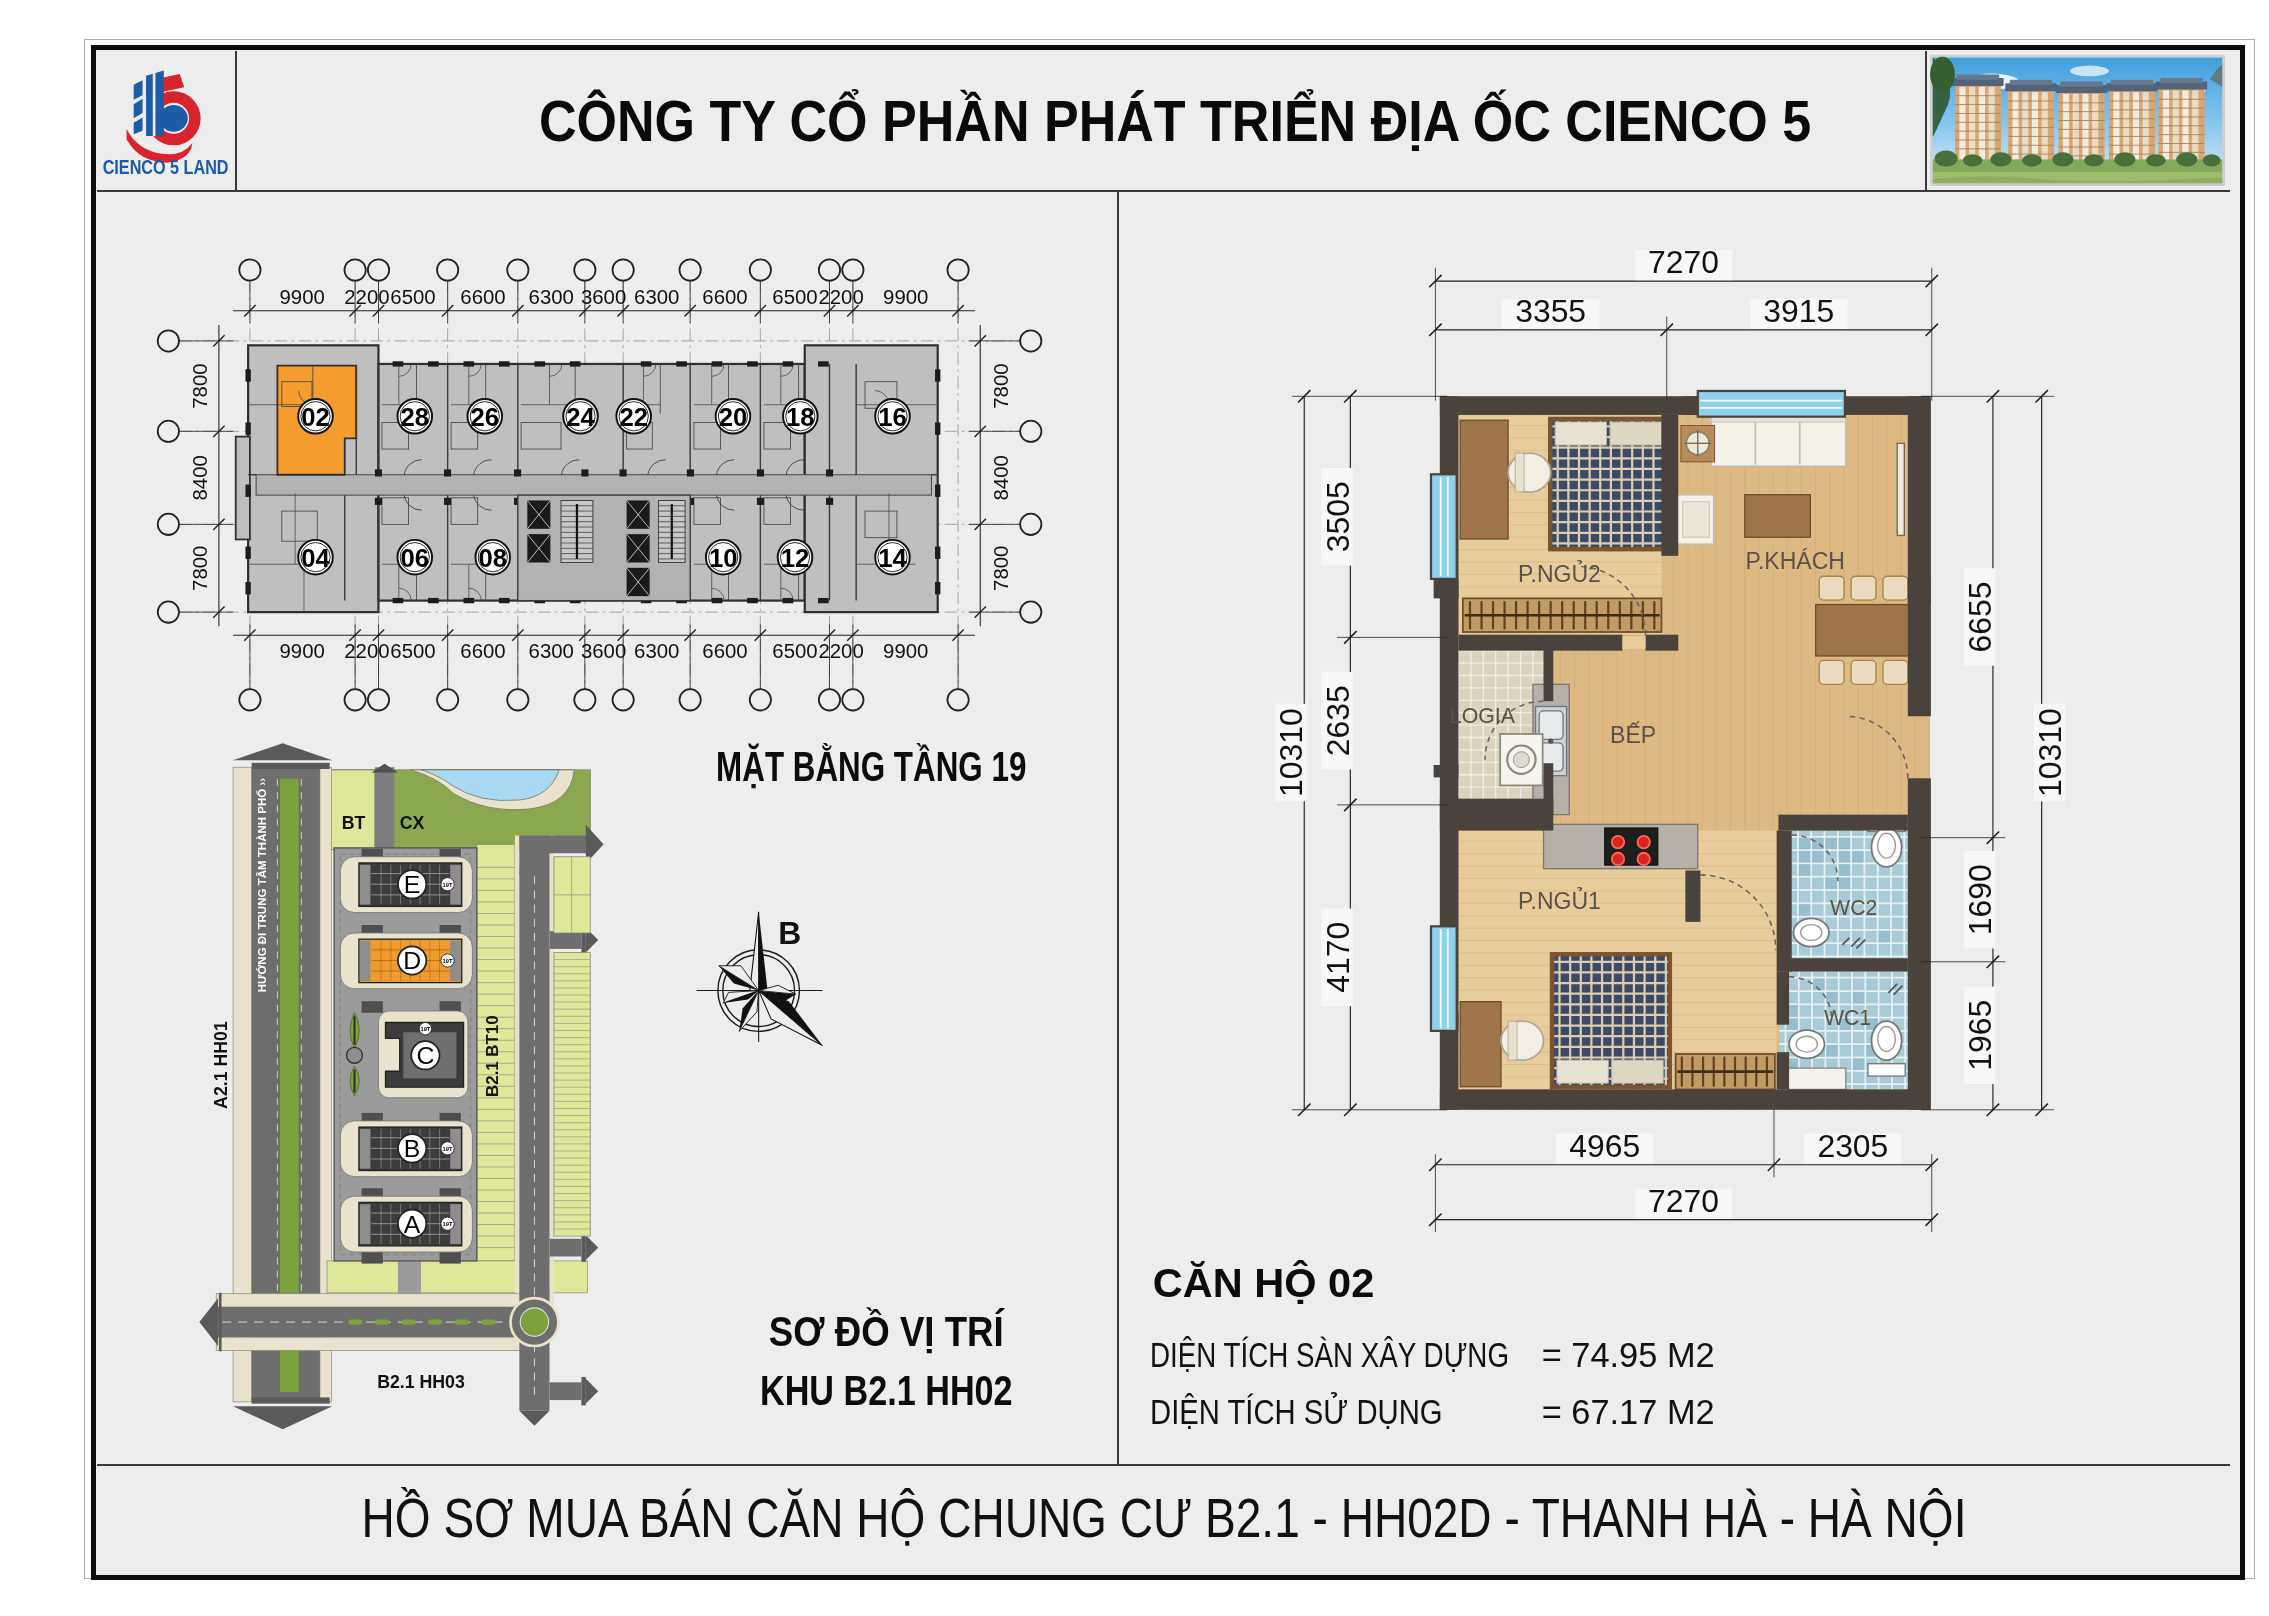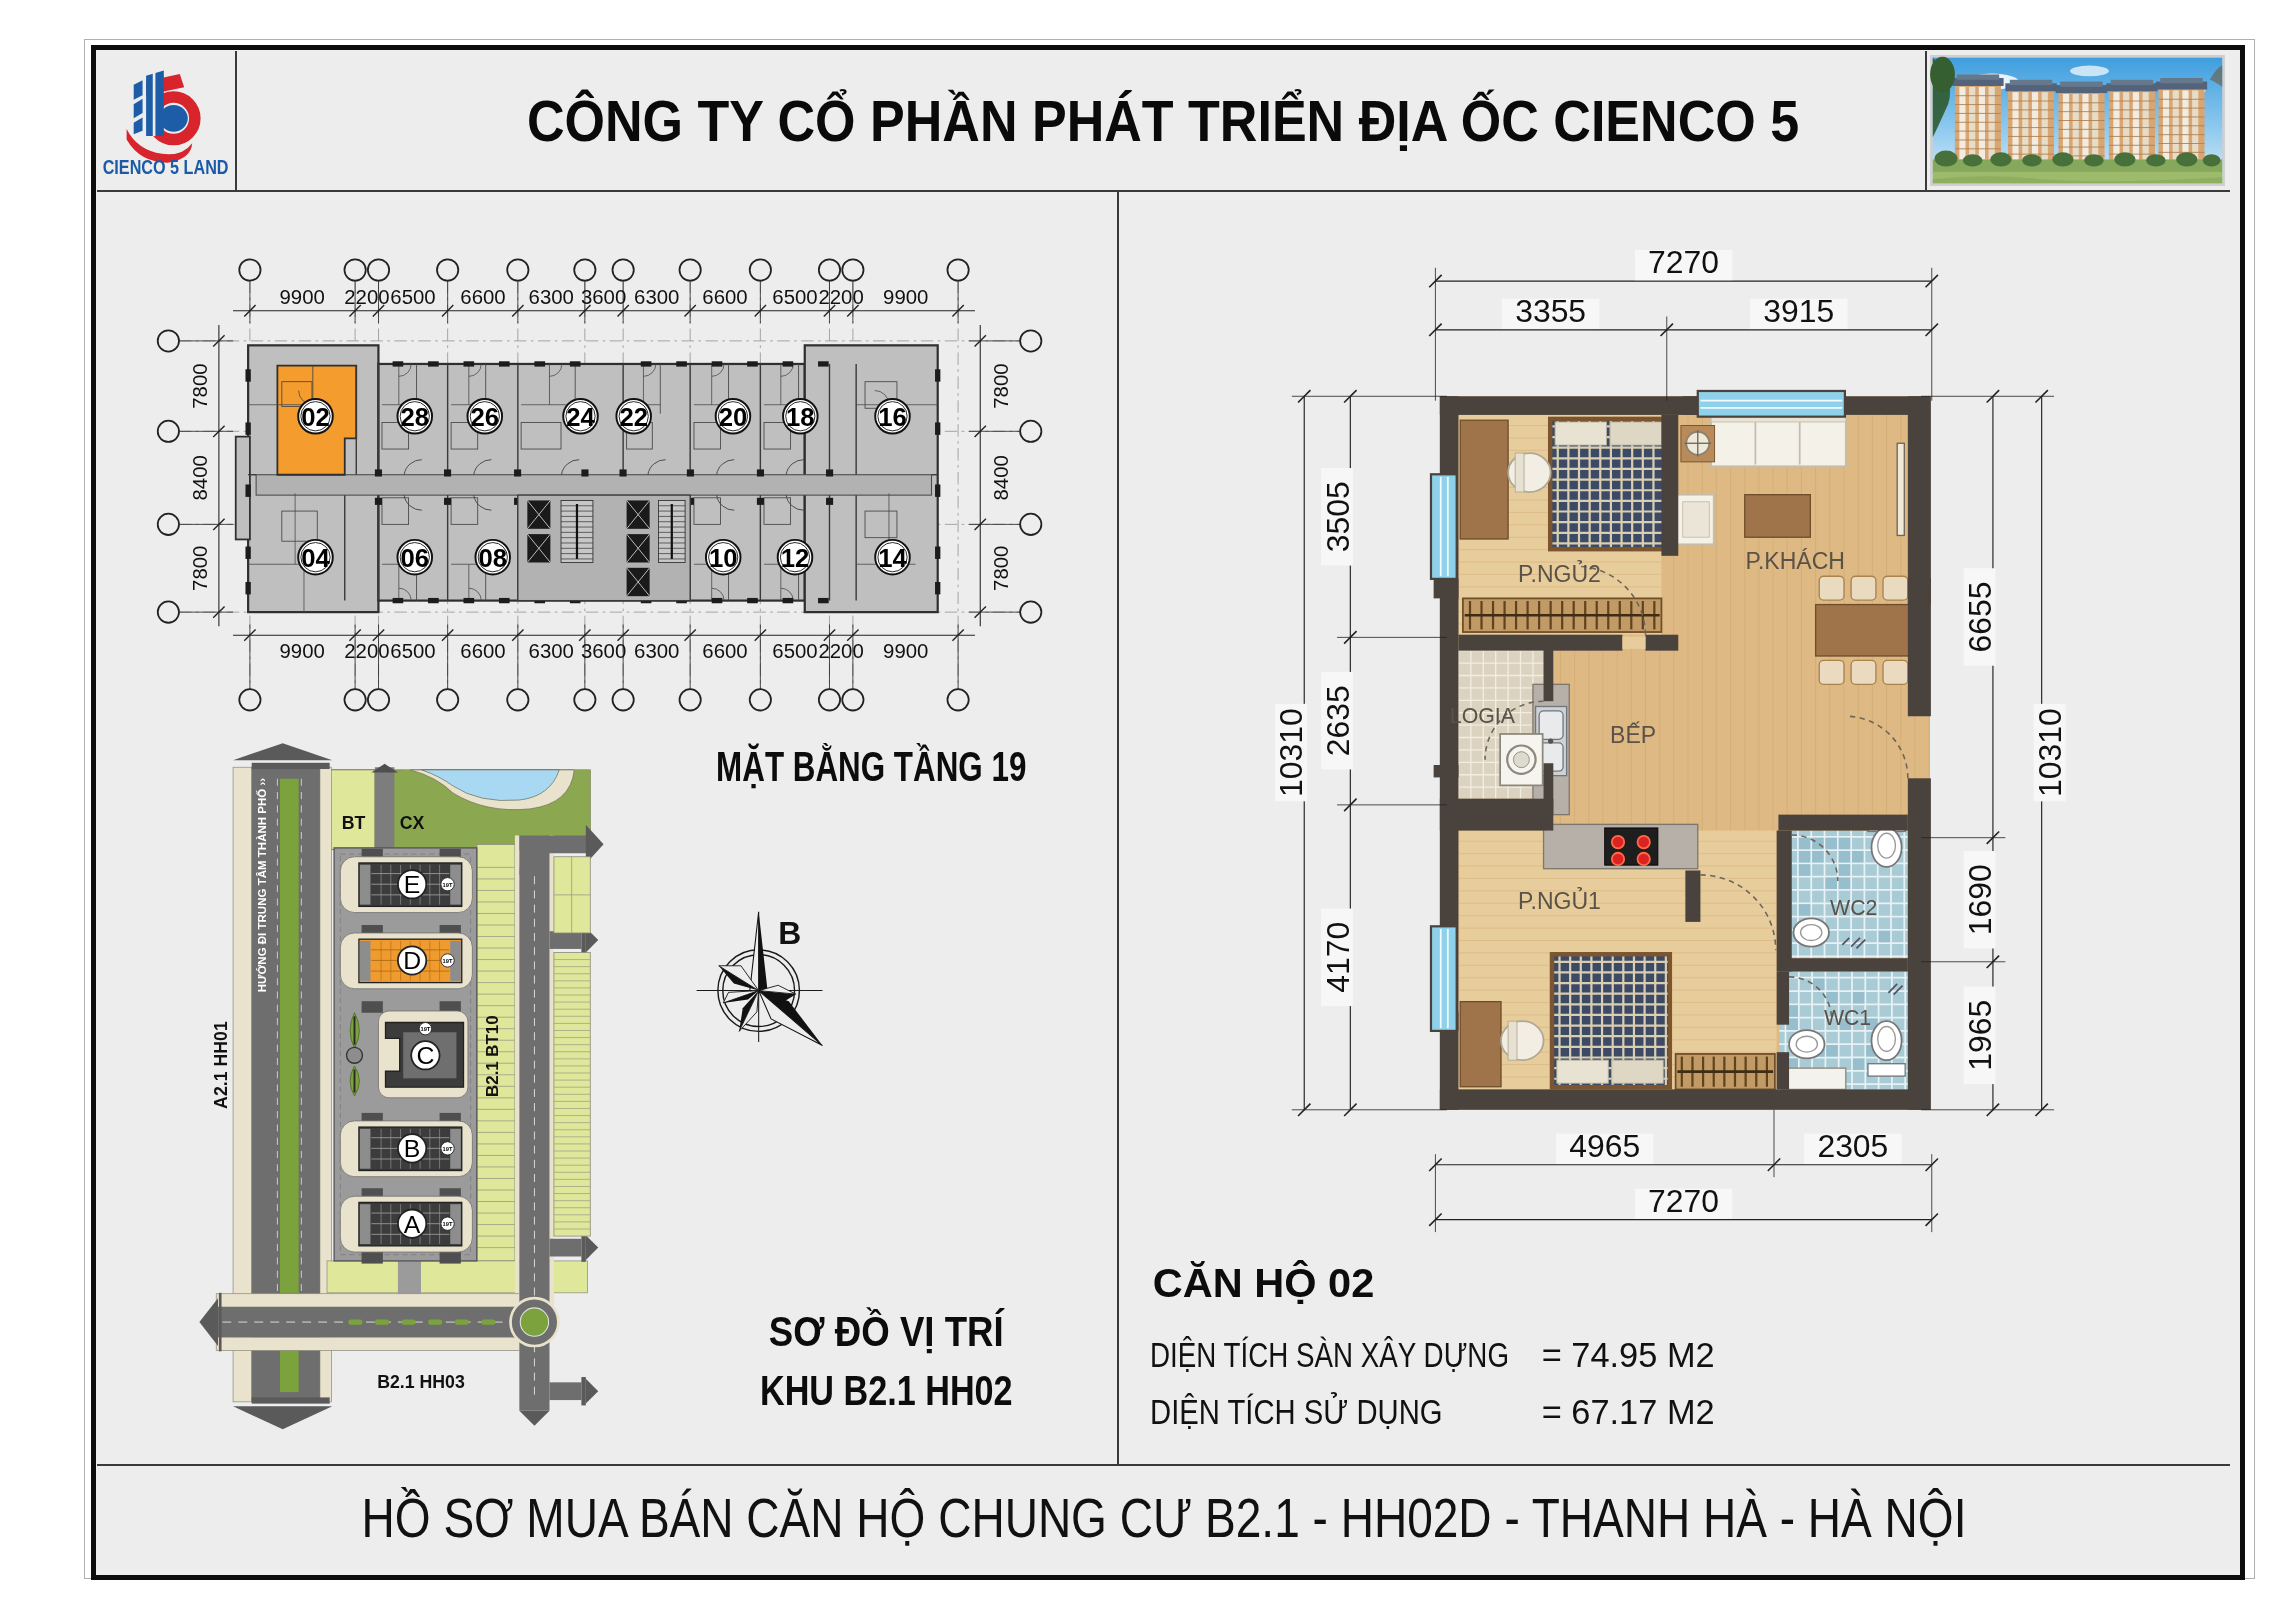--- a/index.html
+++ b/index.html
@@ -2,21 +2,21 @@
 <html style="font-size:14px"><head>
 <meta charset="utf-8">
 <style>
   html,body{margin:0;padding:0;}
   body{width:2270px;height:1616px;background:#ffffff;font-family:"Liberation Sans",sans-serif;position:relative;overflow:hidden;}
   .thin{position:absolute;left:84px;top:39px;width:2169px;height:1538px;border:0.9px solid #b0b0b0;}
   .frame{position:absolute;left:91px;top:45px;width:2144px;height:1525px;border:5.3px solid #0d0d0d;background:#ededed;}
   
   .hline{position:absolute;background:#3a3a3a;}
   .vline{position:absolute;background:#3a3a3a;}
-  .headtitle{position:absolute;left:236px;top:51px;width:1690px;height:140px;}
+  .headtitle{position:absolute;left:248px;top:51px;width:1690px;height:140px;}
   .headtitle span{position:absolute;left:927px;top:103px;transform:translate(-50%,-100%) scaleX(var(--sx,1));transform-origin:center bottom;white-space:nowrap;font-weight:bold;font-size:57px;letter-spacing:0px;color:#0a0a0a;}
   .logobox{position:absolute;left:91px;top:51px;width:143px;height:140px;}
   .footer{position:absolute;left:97px;top:1465px;width:2133px;height:101px;text-align:center;}
   .footer span{position:absolute;left:50%;top:50%;transform:translate(-50%,-47%) scaleX(0.822);white-space:nowrap;font-size:56px;color:#111;font-weight:400;letter-spacing:0px;}
 </style>
 </head>
 <body>
   <div class="thin"></div>
   <div class="frame"></div>
 

